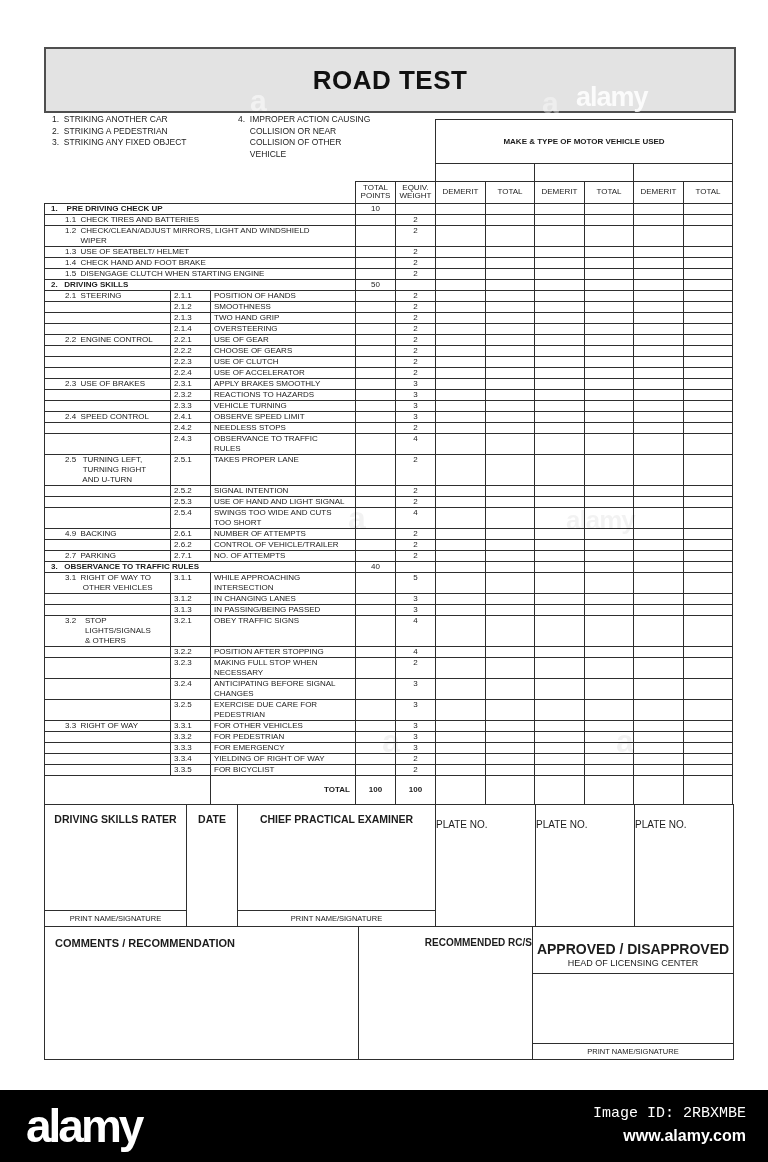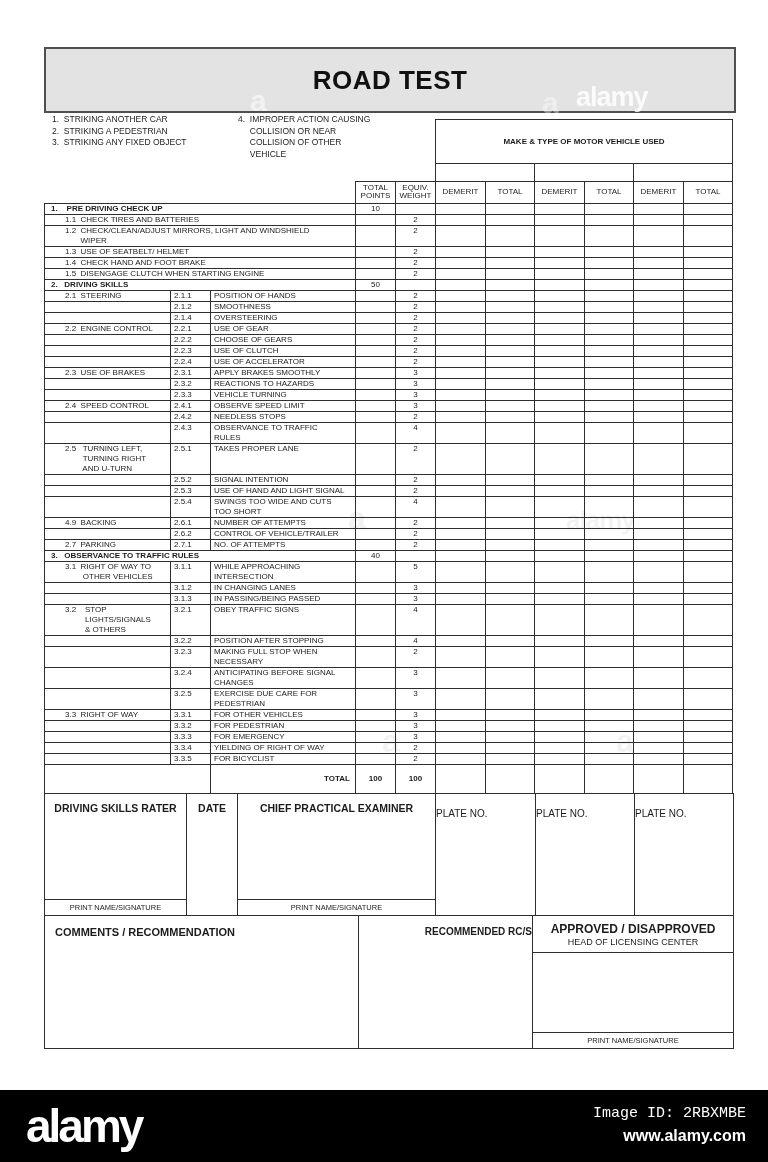--- a/index.html
+++ b/index.html
@@ -39,21 +39,21 @@
   .spacer{flex:1;}
   .pn-strip{border-top:1px solid #2e2e2e;height:15px;line-height:15px;font-size:7.5px;text-align:center;}
   .plate{font-size:10px;text-align:left;padding-top:14px;}
   
   table.cmt{border-collapse:collapse;margin:-1px 0 0 44px;table-layout:fixed;width:689px;border-radius:15px;}
   table.cmt td{border:1px solid #2e2e2e;vertical-align:top;padding:0;height:132px;}
   .cmt-title{font-weight:bold;font-size:11px;padding:10px 0 0 10px;}
   .rcs-title{font-weight:bold;font-size:10px;text-align:right;padding-top:10px;}
   .appr-col{display:flex;flex-direction:column;height:132px;}
   .appr-head{border-bottom:1px solid #2e2e2e;text-align:center;padding:6px 0 5px 0;}
-  .appr-line1{font-weight:bold;font-size:12px;}
+  .appr-line1{font-weight:bold;font-size:14px;margin-top:8px;}
   .appr-line2{font-size:9px;margin-top:1px;}
   
   .wm{position:absolute;font-weight:bold;pointer-events:none;}
   .wm-top{left:576px;top:82px;font-size:27px;color:rgba(255,255,255,.85);letter-spacing:-1px;}
   .wm-a1{left:250px;top:84px;font-size:30px;color:rgba(255,255,255,.55);}
   .wm-a2{left:542px;top:86px;font-size:30px;color:rgba(255,255,255,.4);}
   .wm-d1{left:348px;top:500px;font-size:32px;color:rgba(0,0,0,.05);}
   .wm-d2{left:566px;top:505px;font-size:26px;color:rgba(0,0,0,.05);letter-spacing:-1px;}
   .wm-d3{left:382px;top:723px;font-size:32px;color:rgba(0,0,0,.05);}
   .wm-d4{left:616px;top:723px;font-size:32px;color:rgba(0,0,0,.05);}
@@ -223,20 +223,33 @@
           <td class="c cen">2</td>
           <td class="c"></td>
           <td class="c"></td>
           <td class="c"></td>
           <td class="c"></td>
           <td class="c"></td>
           <td class="c"></td>
         </tr>
         <tr>
           <td class="c ind"></td>
+          <td class="c numcol">2.1.3</td>
+          <td class="c">TWO HAND GRIP</td>
+          <td class="c"></td>
+          <td class="c cen">2</td>
+          <td class="c"></td>
+          <td class="c"></td>
+          <td class="c"></td>
+          <td class="c"></td>
+          <td class="c"></td>
+          <td class="c"></td>
+        </tr>
+        <tr>
+          <td class="c ind"></td>
           <td class="c numcol">2.1.4</td>
           <td class="c">OVERSTEERING</td>
           <td class="c"></td>
           <td class="c cen">2</td>
           <td class="c"></td>
           <td class="c"></td>
           <td class="c"></td>
           <td class="c"></td>
           <td class="c"></td>
           <td class="c"></td>

